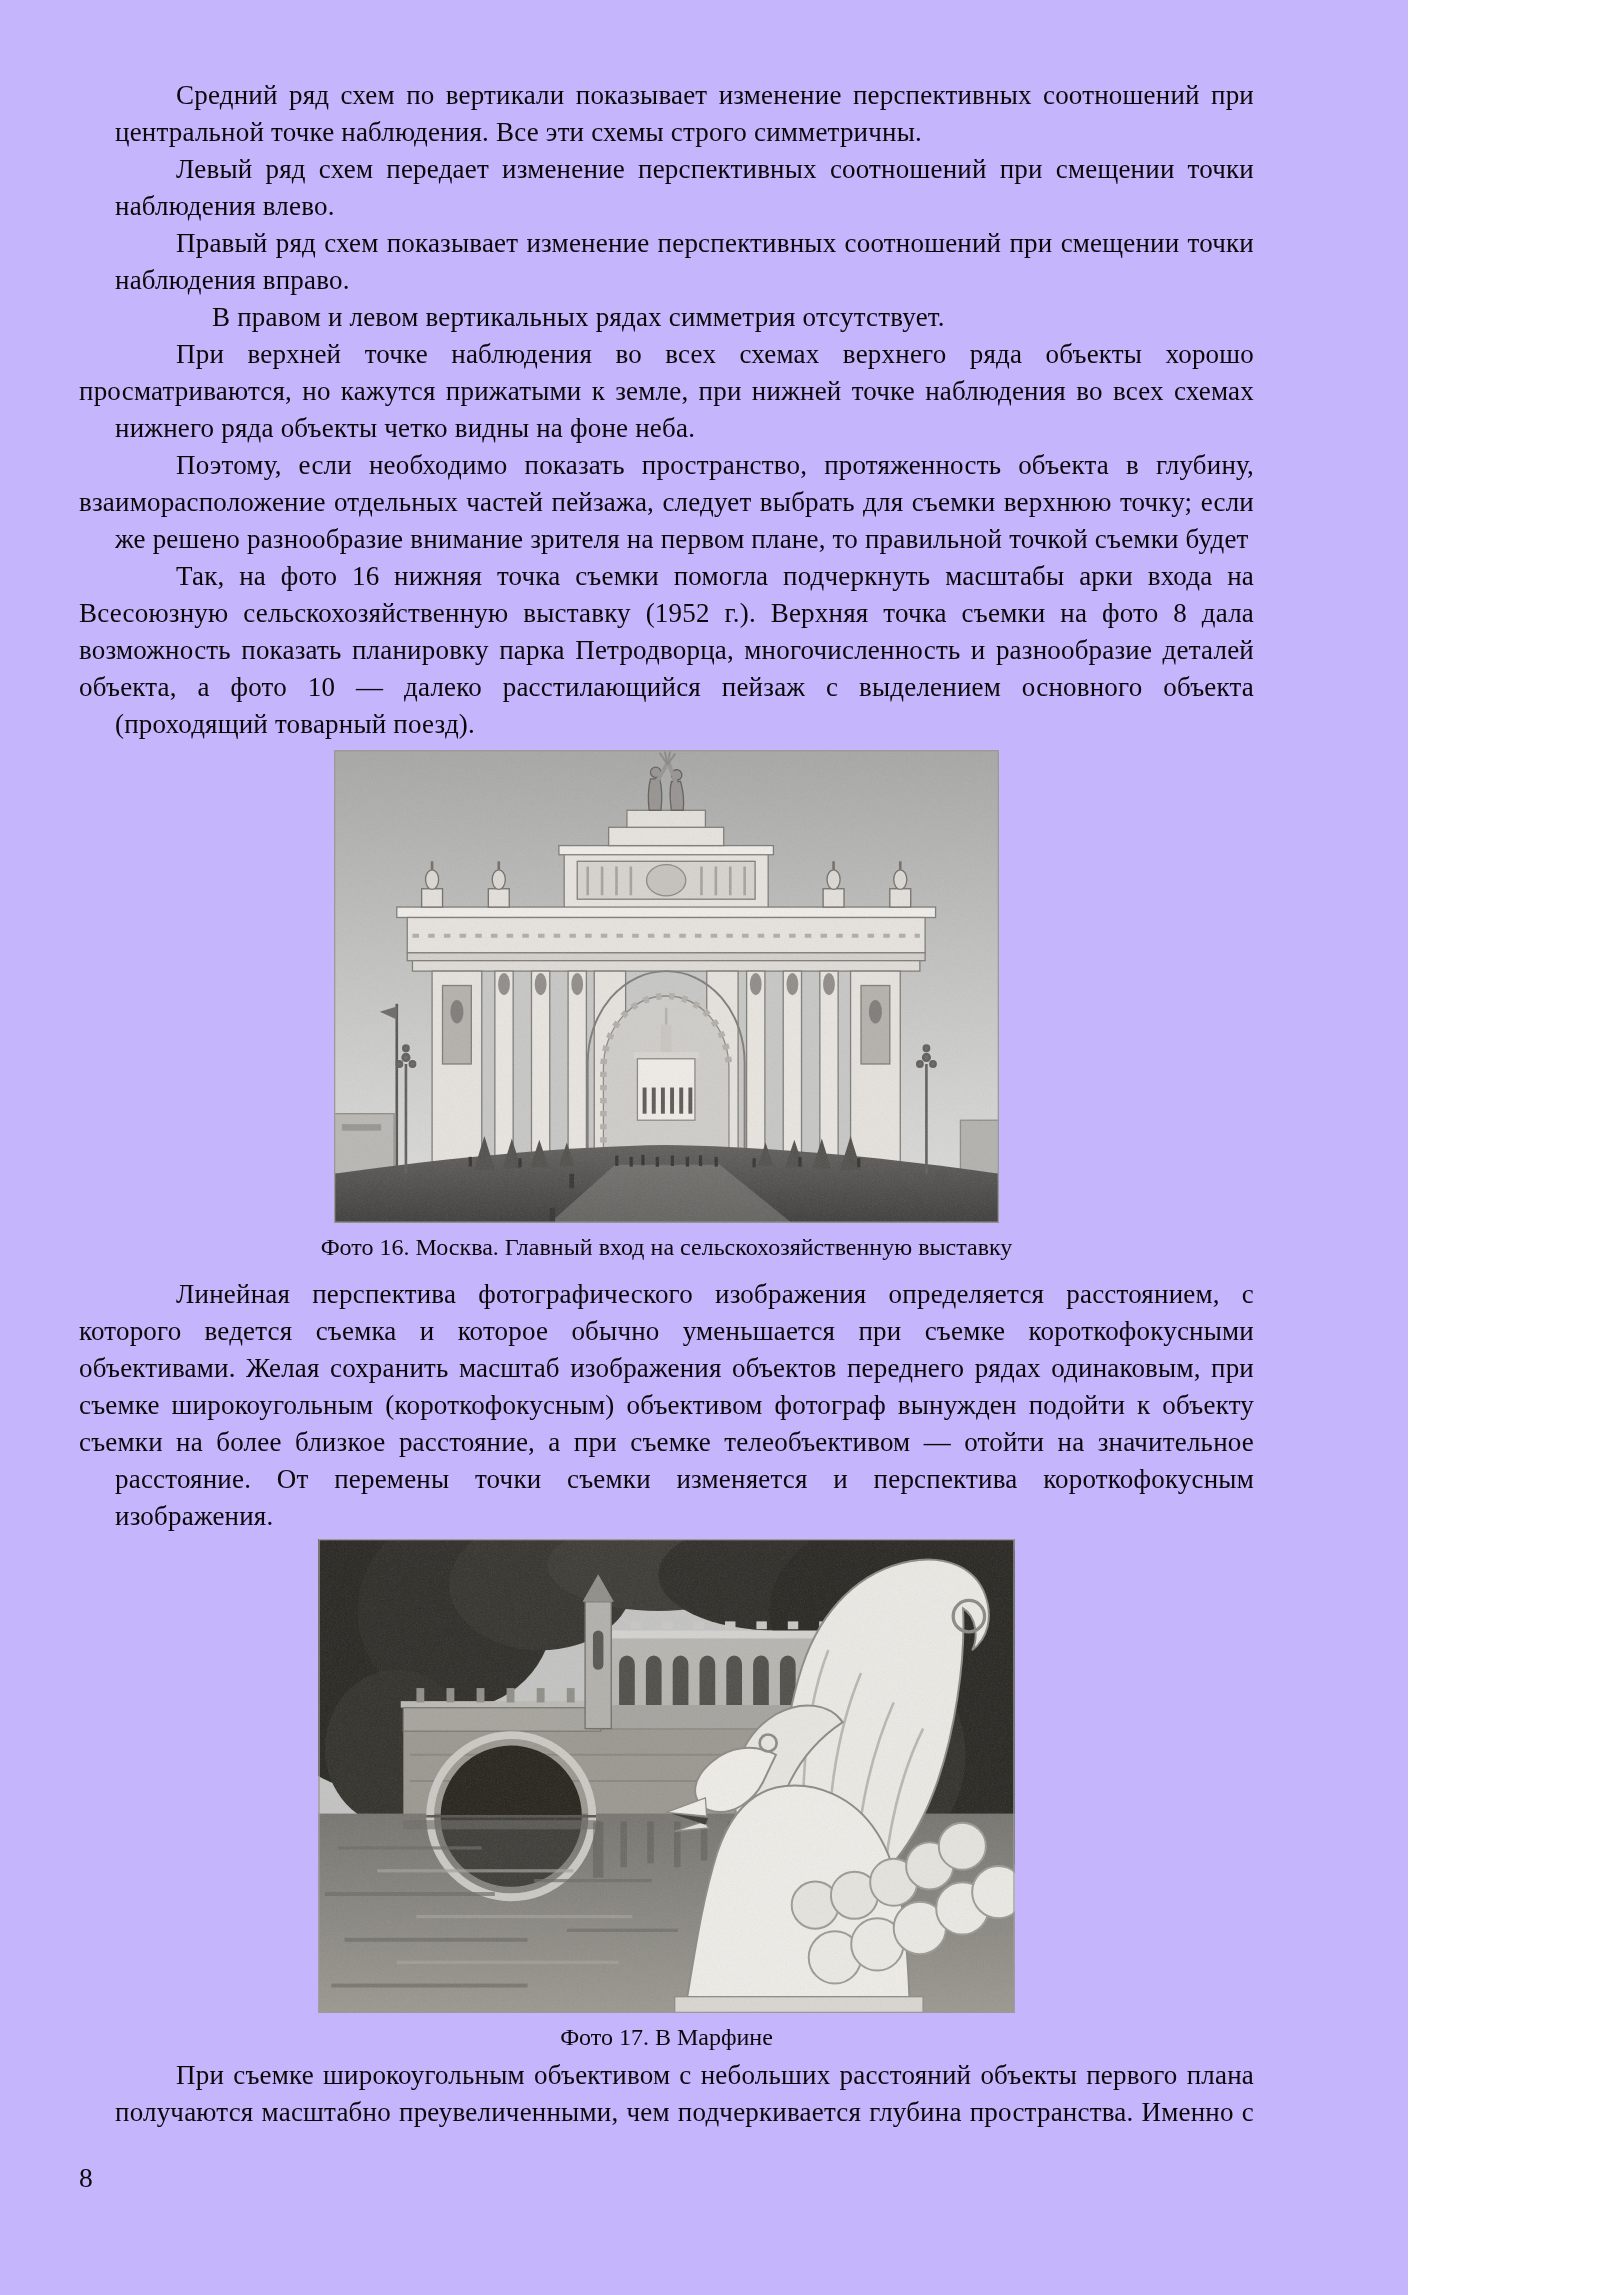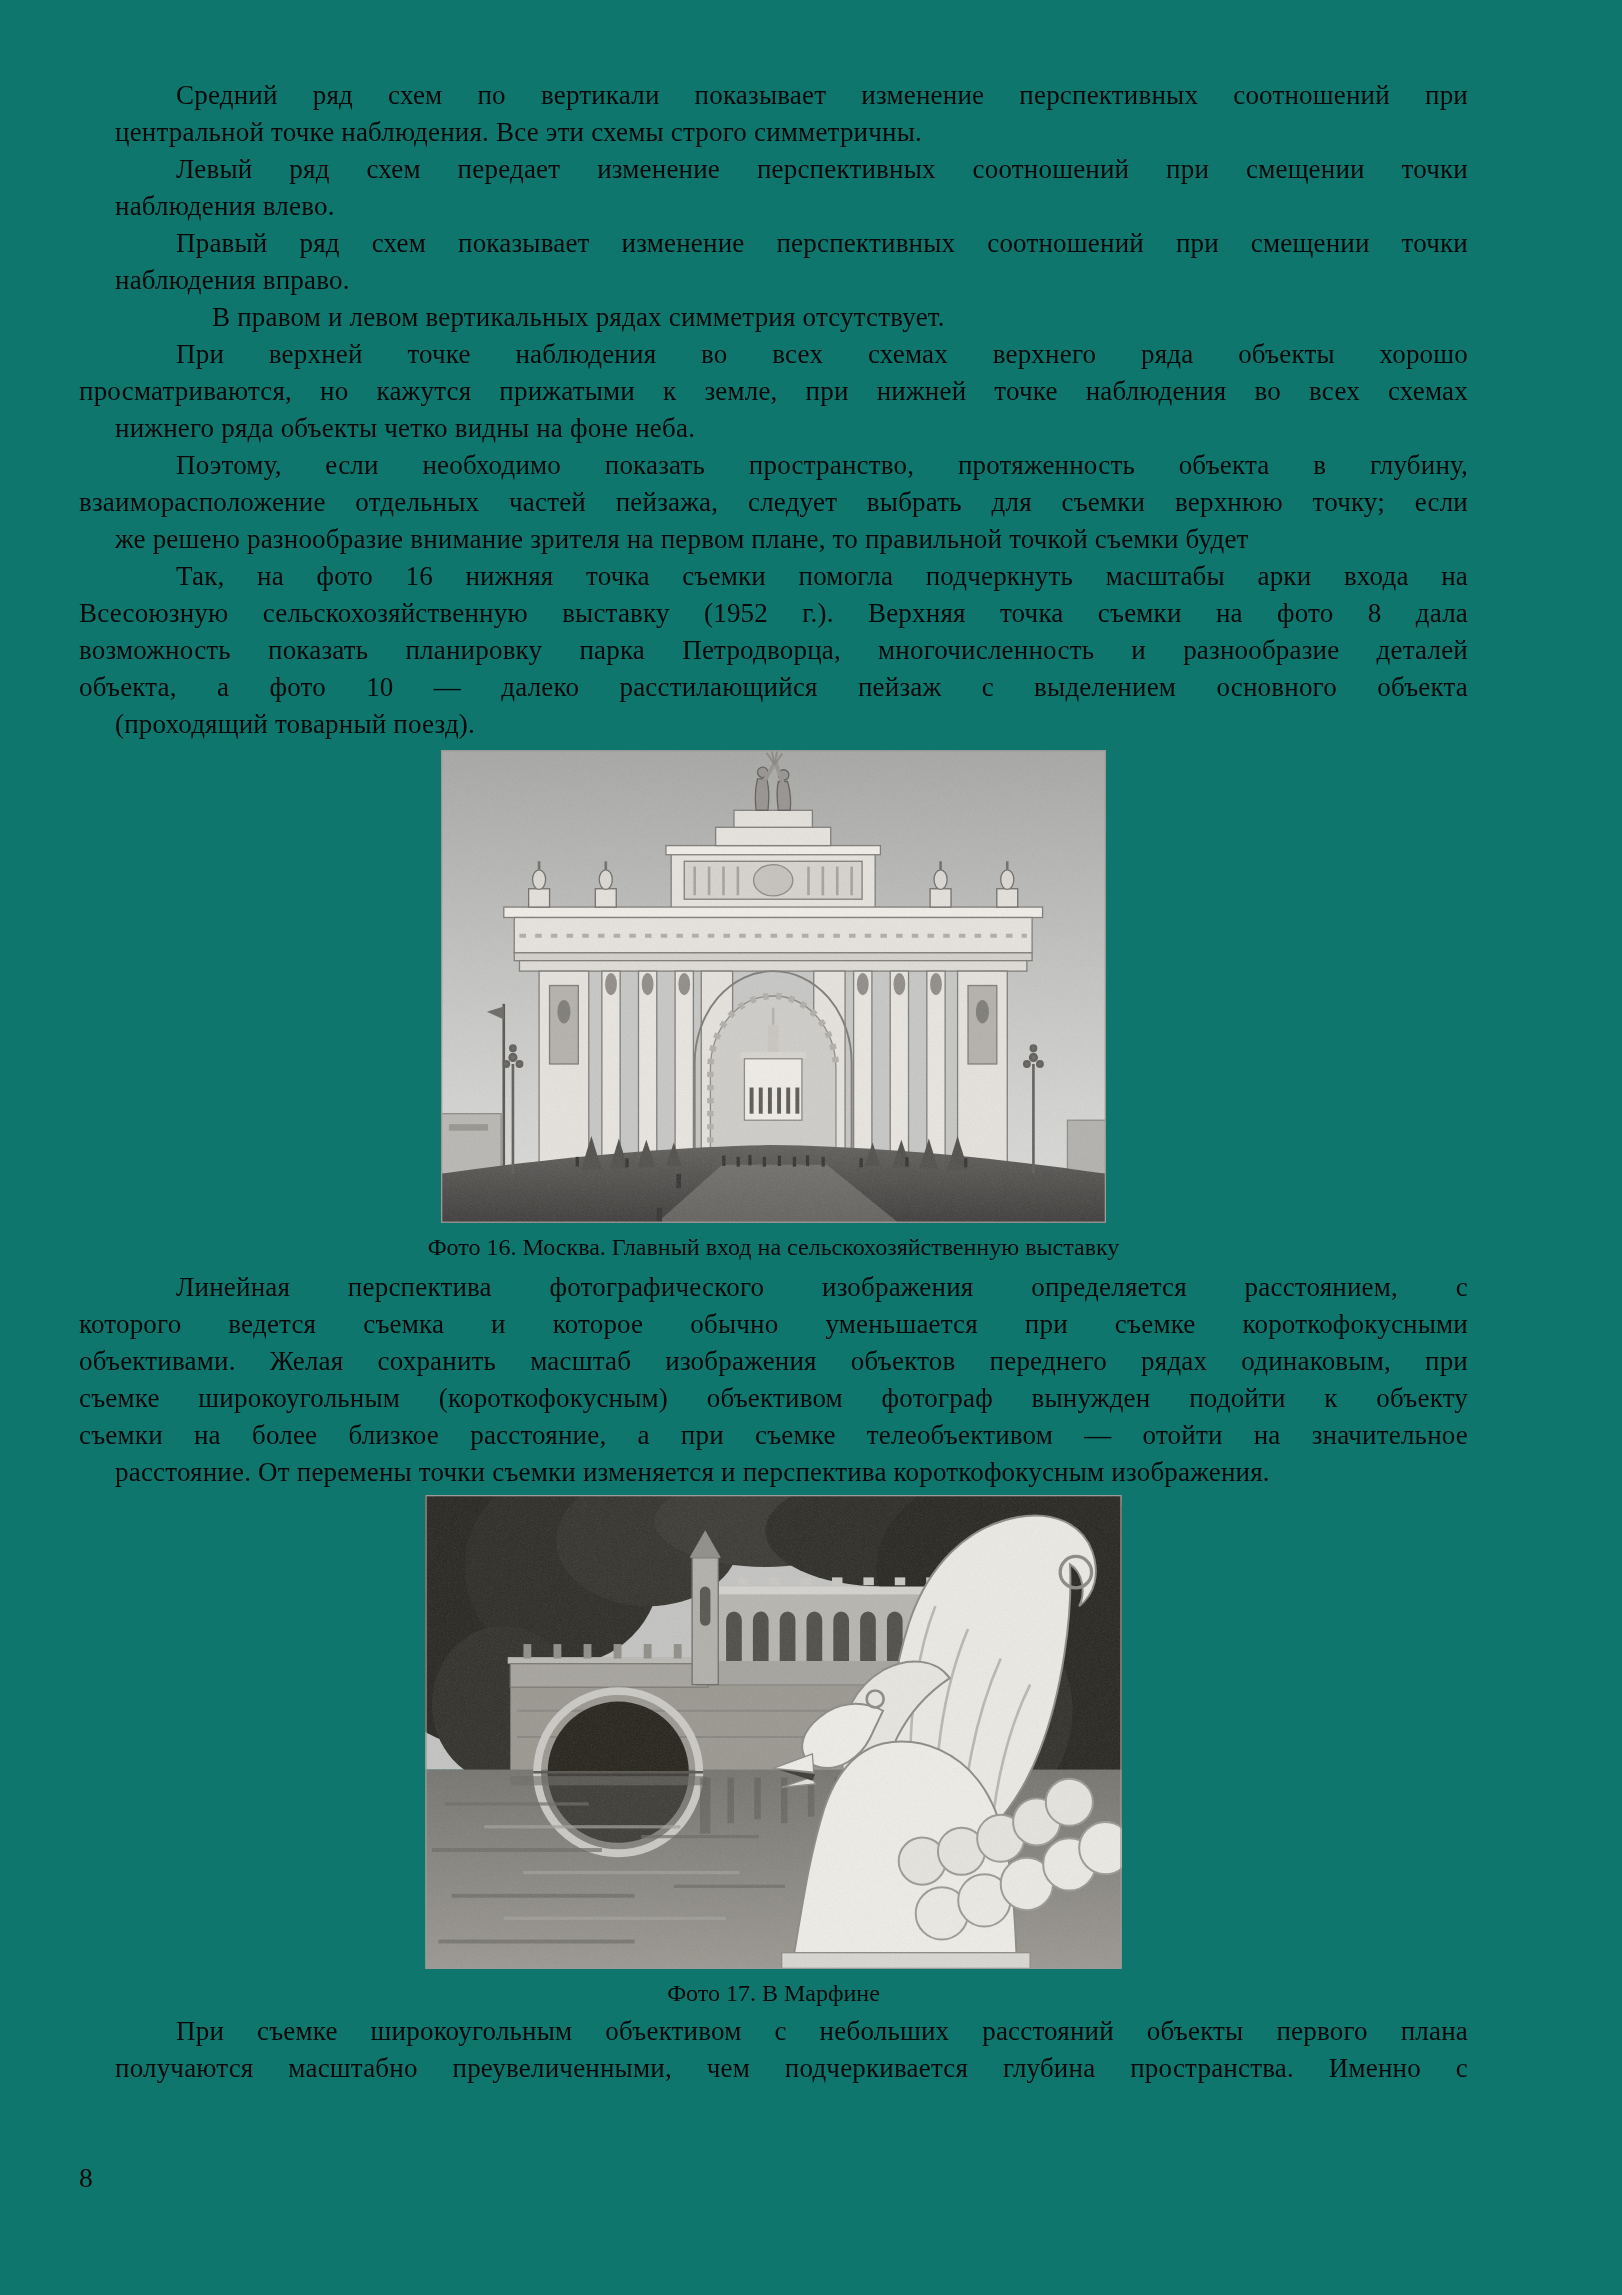--- a/index.html
+++ b/index.html
@@ -1,20 +1,20 @@
 <!DOCTYPE html>
 <html style="font-size:10.5px"><head>
 <meta charset="utf-8">
 <style>
   html, body { margin: 0; padding: 0; background: #ffffff; }
   .page {
     position: relative;
-    width: 1622px;
+    width: 1408px;
     height: 2295px;
-    background: #0f766e;
+    background: #c4b5fd;
     font-family: "Liberation Serif", "DejaVu Serif", serif;
     color: #090909;
     overflow: hidden;
   }
   .content {
     padding: 77px 154px 0 79px; 
   }
   .para { margin: 0; }
   .jline {
     font-size: 27px;
@@ -23,21 +23,21 @@
     text-align-last: justify;
     text-justify: inter-word;
     white-space: normal;
     letter-spacing: 0.2px;
   }
   .para .jline:first-child { text-indent: 97px; }
   .para .jline:last-child { text-align-last: left; margin-left: 36px; }
   .para.justify-last .jline:last-child { text-align-last: justify; }
   figure.photo { margin: 0 auto; padding: 0; text-align: center; }
   figure.photo svg { display: block; margin: 0 auto; }
-  #fig16 { margin-top: 6.5px; margin-bottom: 6px; }
+  #fig16 { margin-top: 6.5px; margin-bottom: 13px; }
   #fig17 { margin-top: 3.9px; margin-bottom: 4px; }
   figcaption {
     font-size: 24px;
     line-height: 31px;
     margin-top: 9.2px;
     text-align: center;
     color: #090909;
   }
   .page-number {
     position: absolute;

